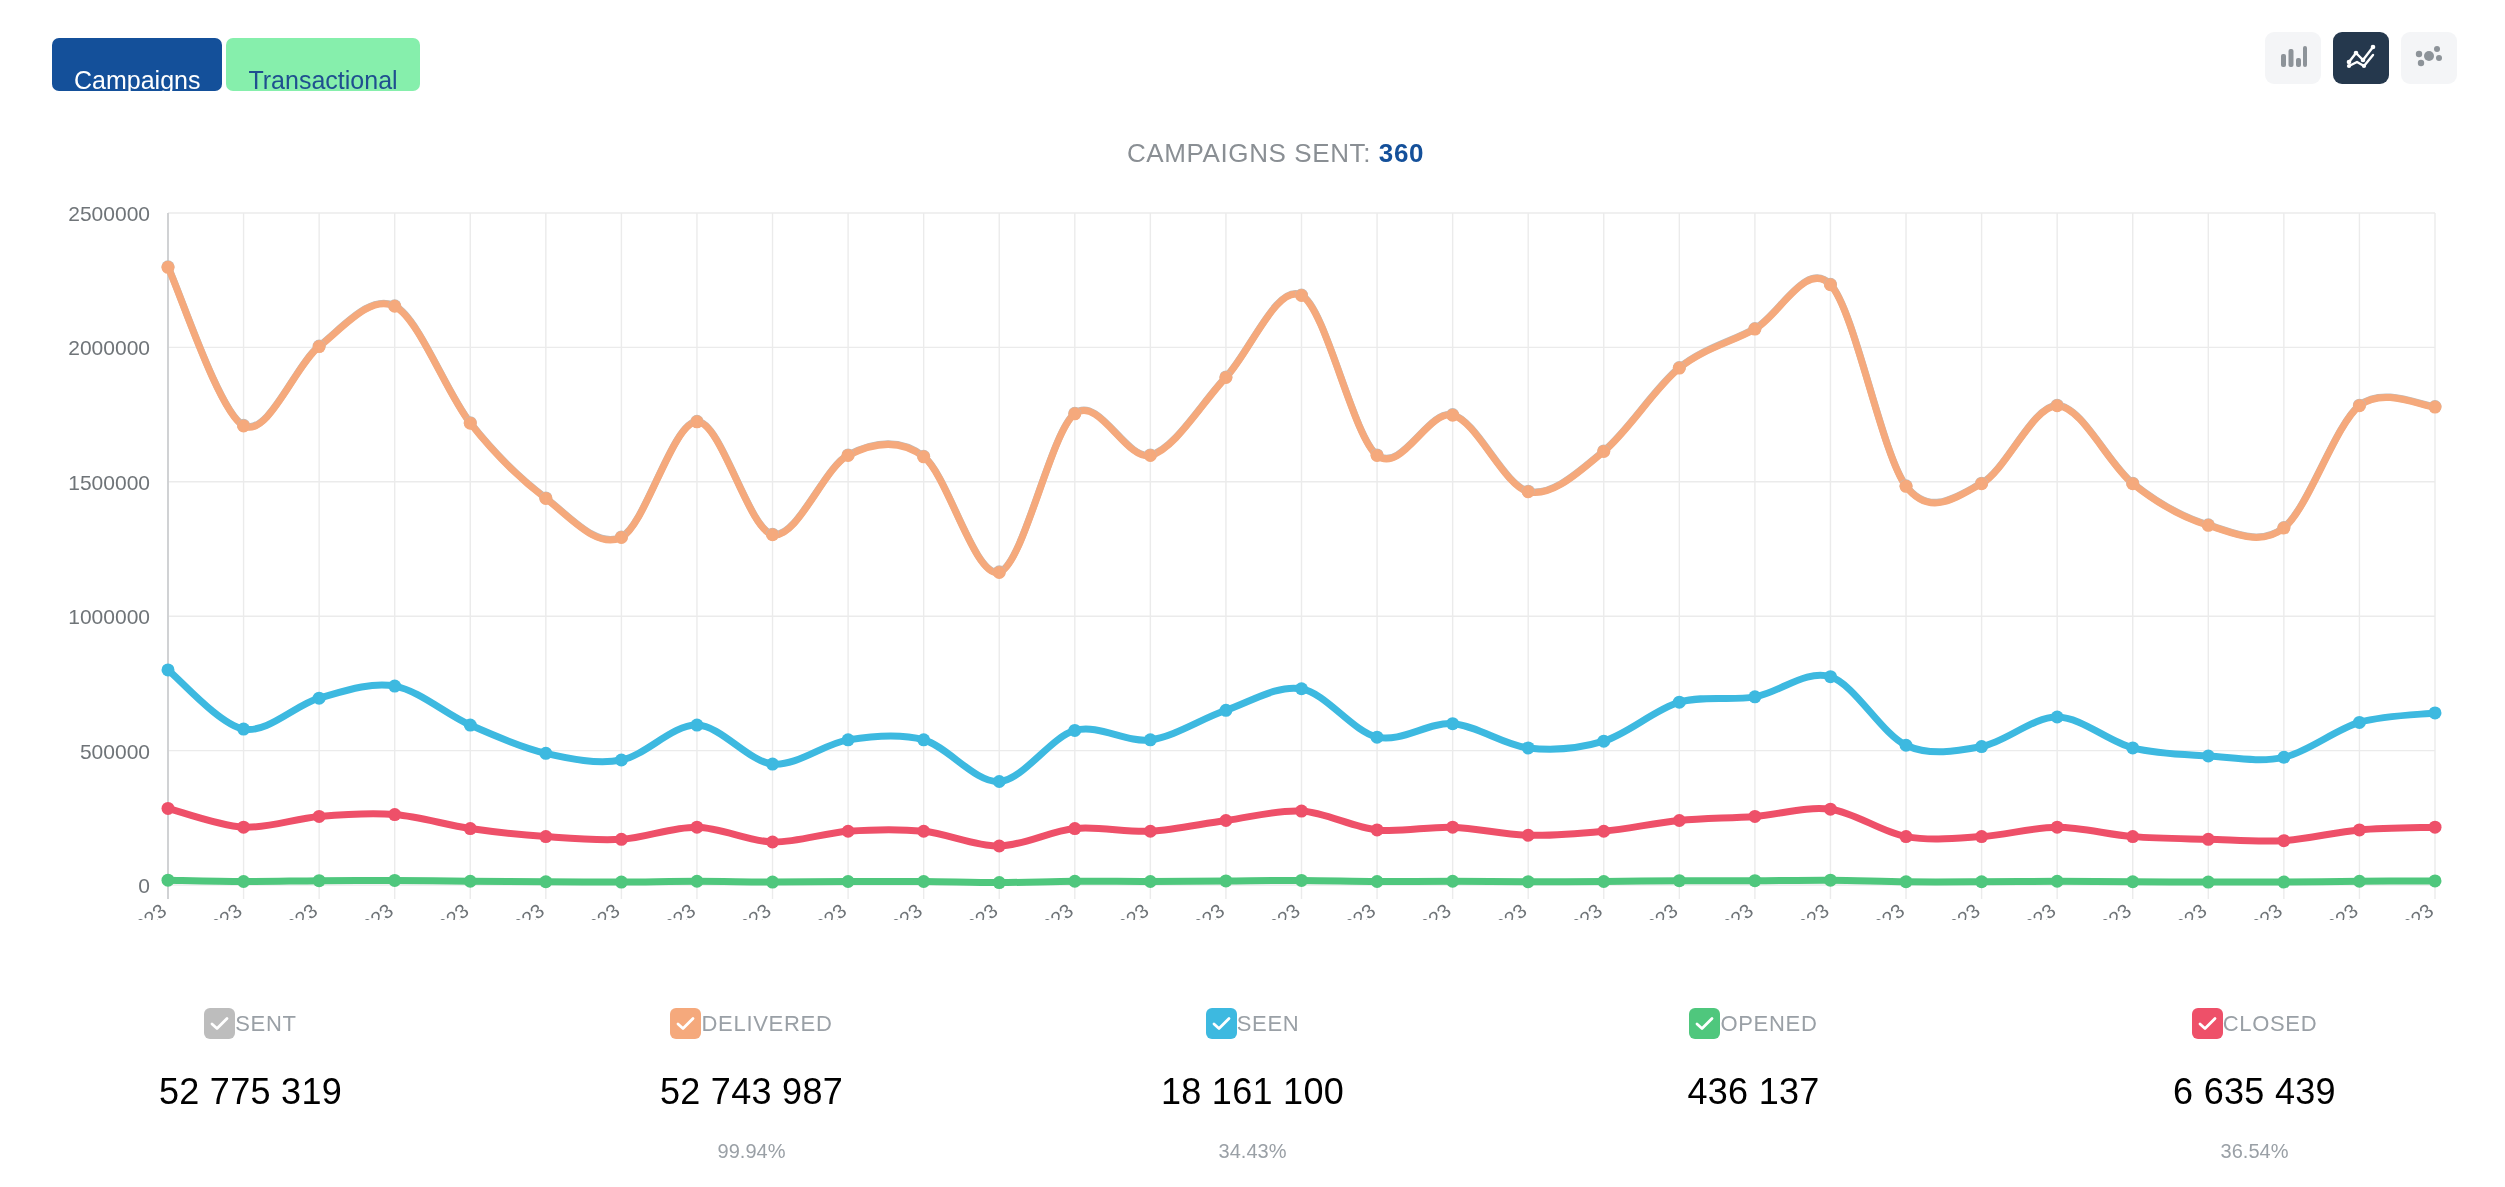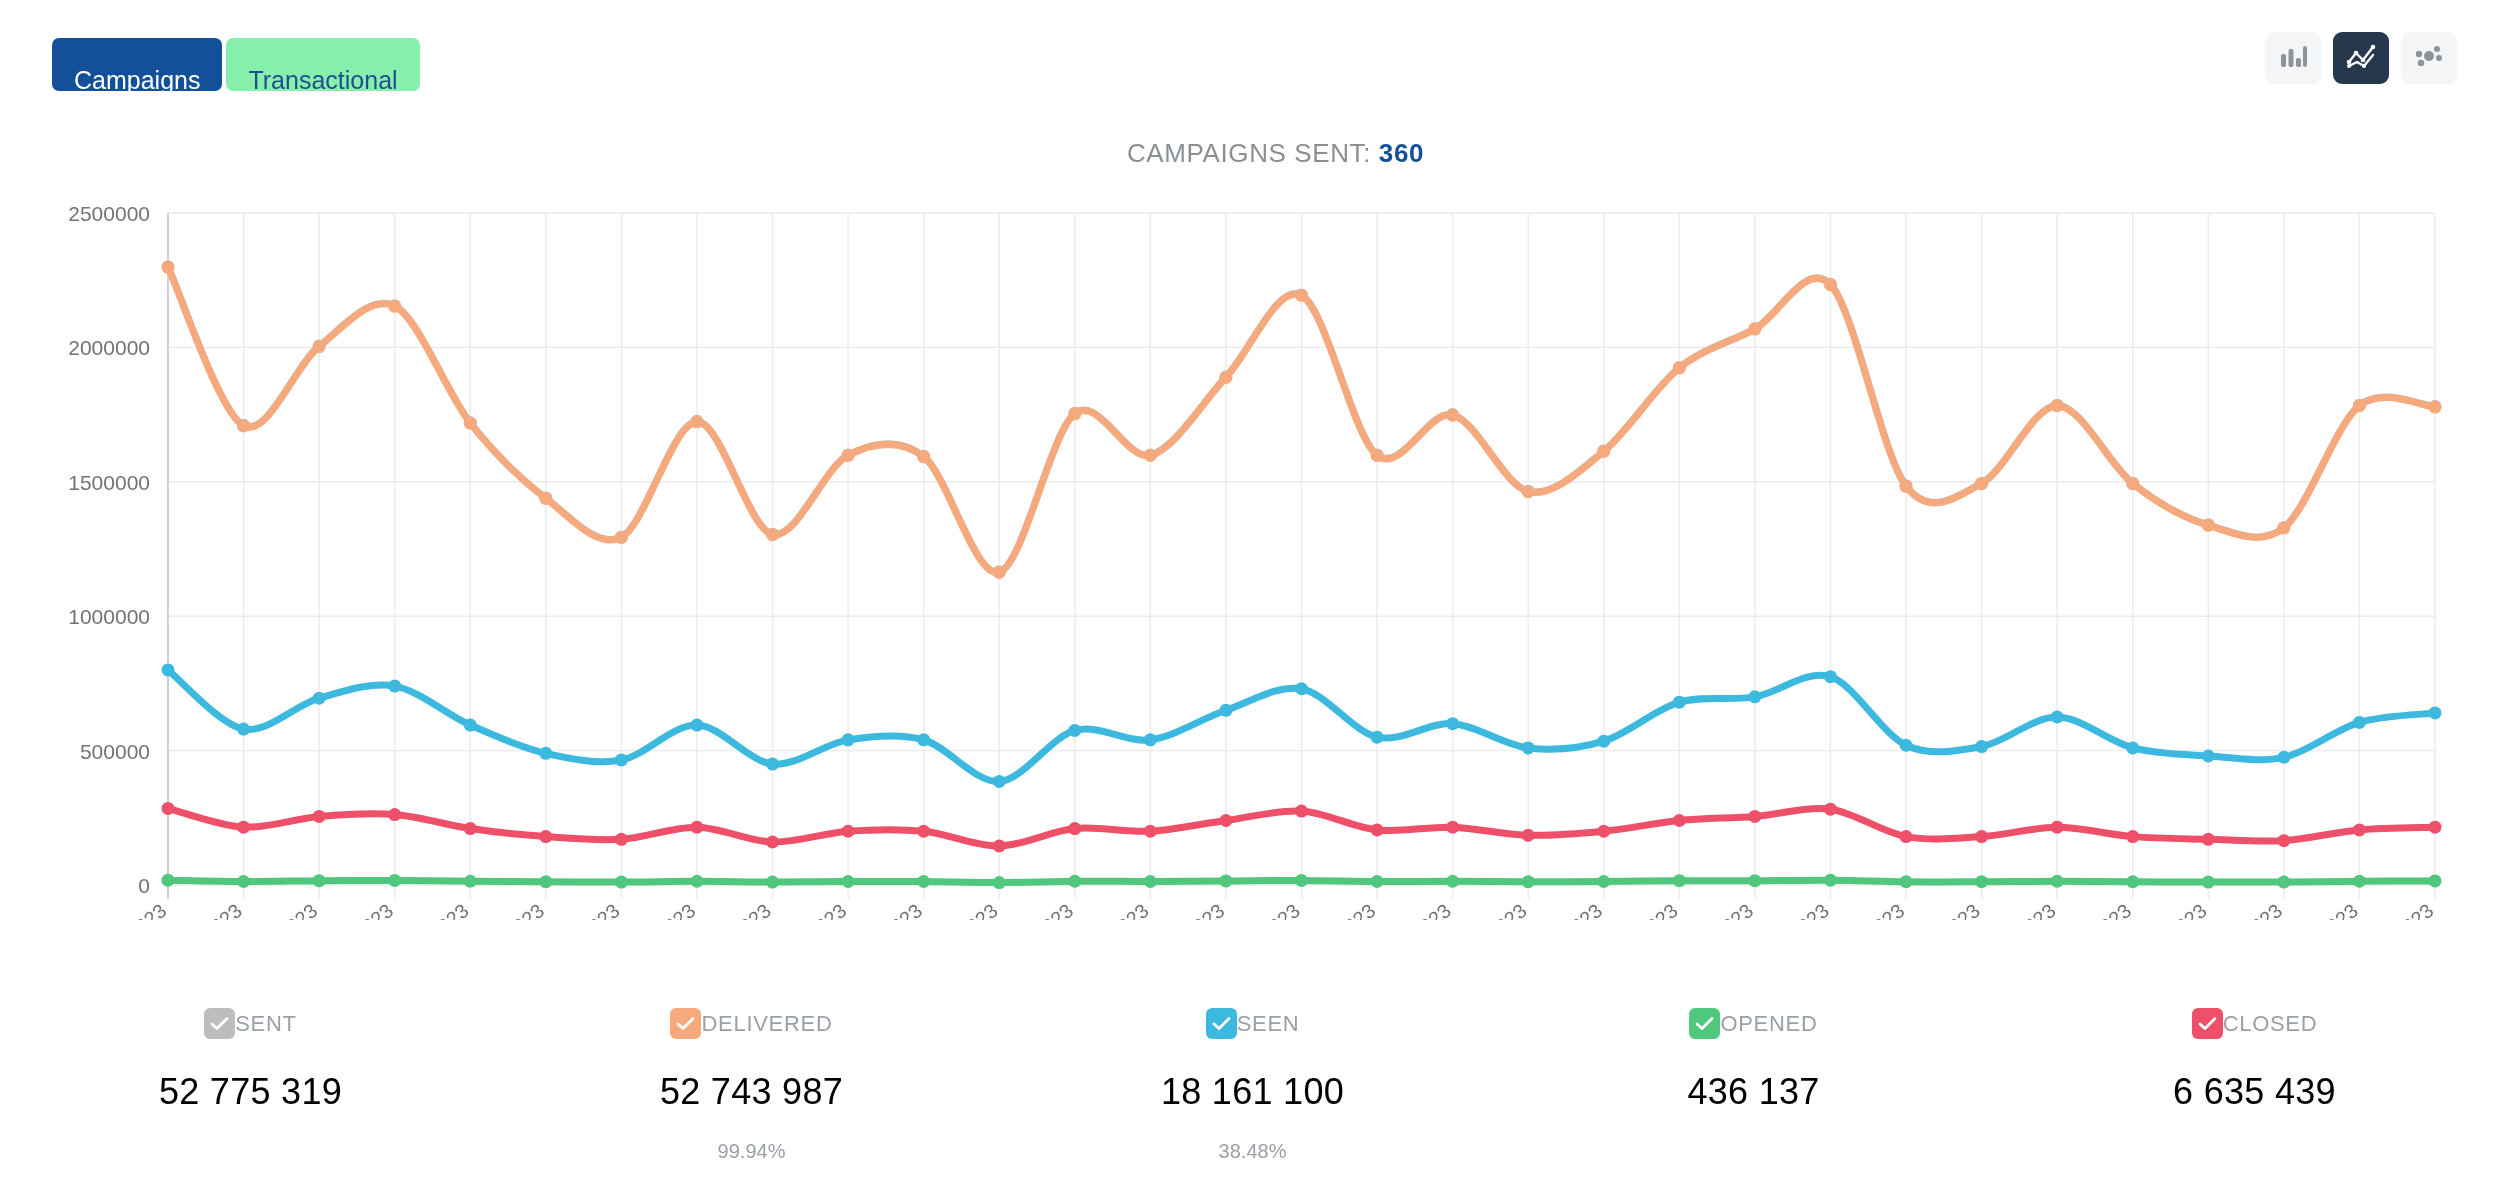--- a/index.html
+++ b/index.html
@@ -441,21 +441,21 @@
       <div class="legend-item">
         <div class="legend-head">
           <div class="cbox" style="background: rgb(61, 185, 224);">
             <svg width="19" height="15" viewBox="0 0 19 15">
               <polyline points="2,8 7,12.5 17,2.5" fill="none" stroke="#fff" stroke-width="2.8" stroke-linecap="round" stroke-linejoin="round"></polyline>
             </svg>
           </div>
           <span class="legend-label">SEEN</span>
         </div>
         <div class="legend-value">18 161 100</div>
-        <div class="legend-pct">38.48%</div>
+        <div class="legend-pct">34.43%</div>
       </div>
       <div class="legend-item">
         <div class="legend-head">
           <div class="cbox" style="background: rgb(79, 199, 125);">
             <svg width="19" height="15" viewBox="0 0 19 15">
               <polyline points="2,8 7,12.5 17,2.5" fill="none" stroke="#fff" stroke-width="2.8" stroke-linecap="round" stroke-linejoin="round"></polyline>
             </svg>
           </div>
           <span class="legend-label">OPENED</span>
         </div>
@@ -464,16 +464,17 @@
       <div class="legend-item">
         <div class="legend-head">
           <div class="cbox" style="background: rgb(238, 80, 105);">
             <svg width="19" height="15" viewBox="0 0 19 15">
               <polyline points="2,8 7,12.5 17,2.5" fill="none" stroke="#fff" stroke-width="2.8" stroke-linecap="round" stroke-linejoin="round"></polyline>
             </svg>
           </div>
           <span class="legend-label">CLOSED</span>
         </div>
         <div class="legend-value">6 635 439</div>
+        <div class="legend-pct">36.54%</div>
       </div>
     </div>
 
 </div>
 
 </body></html>

